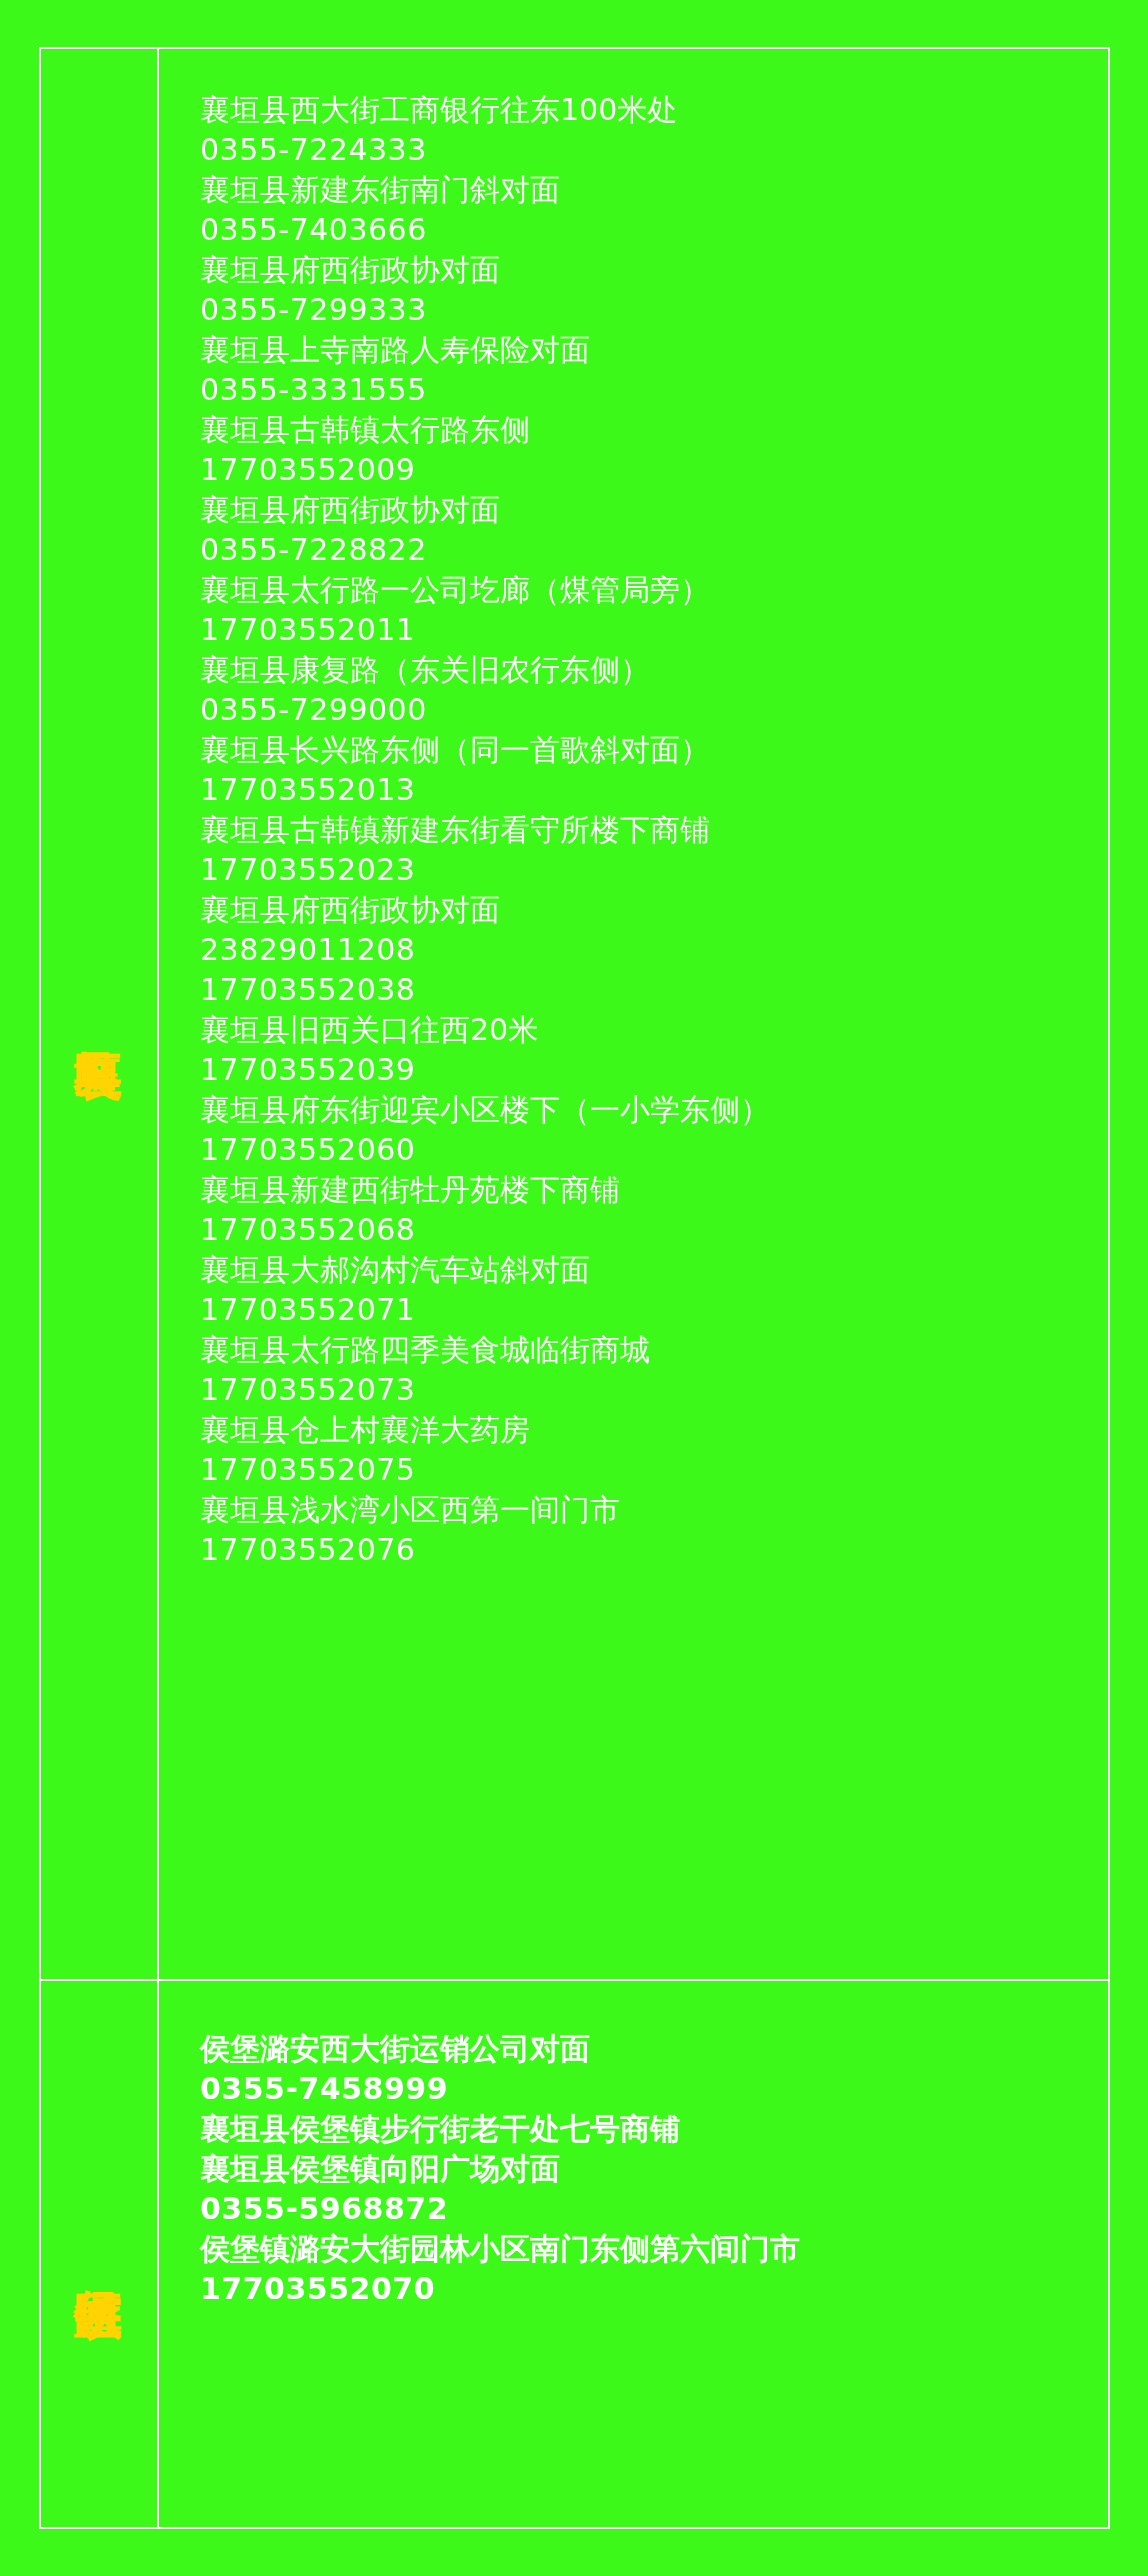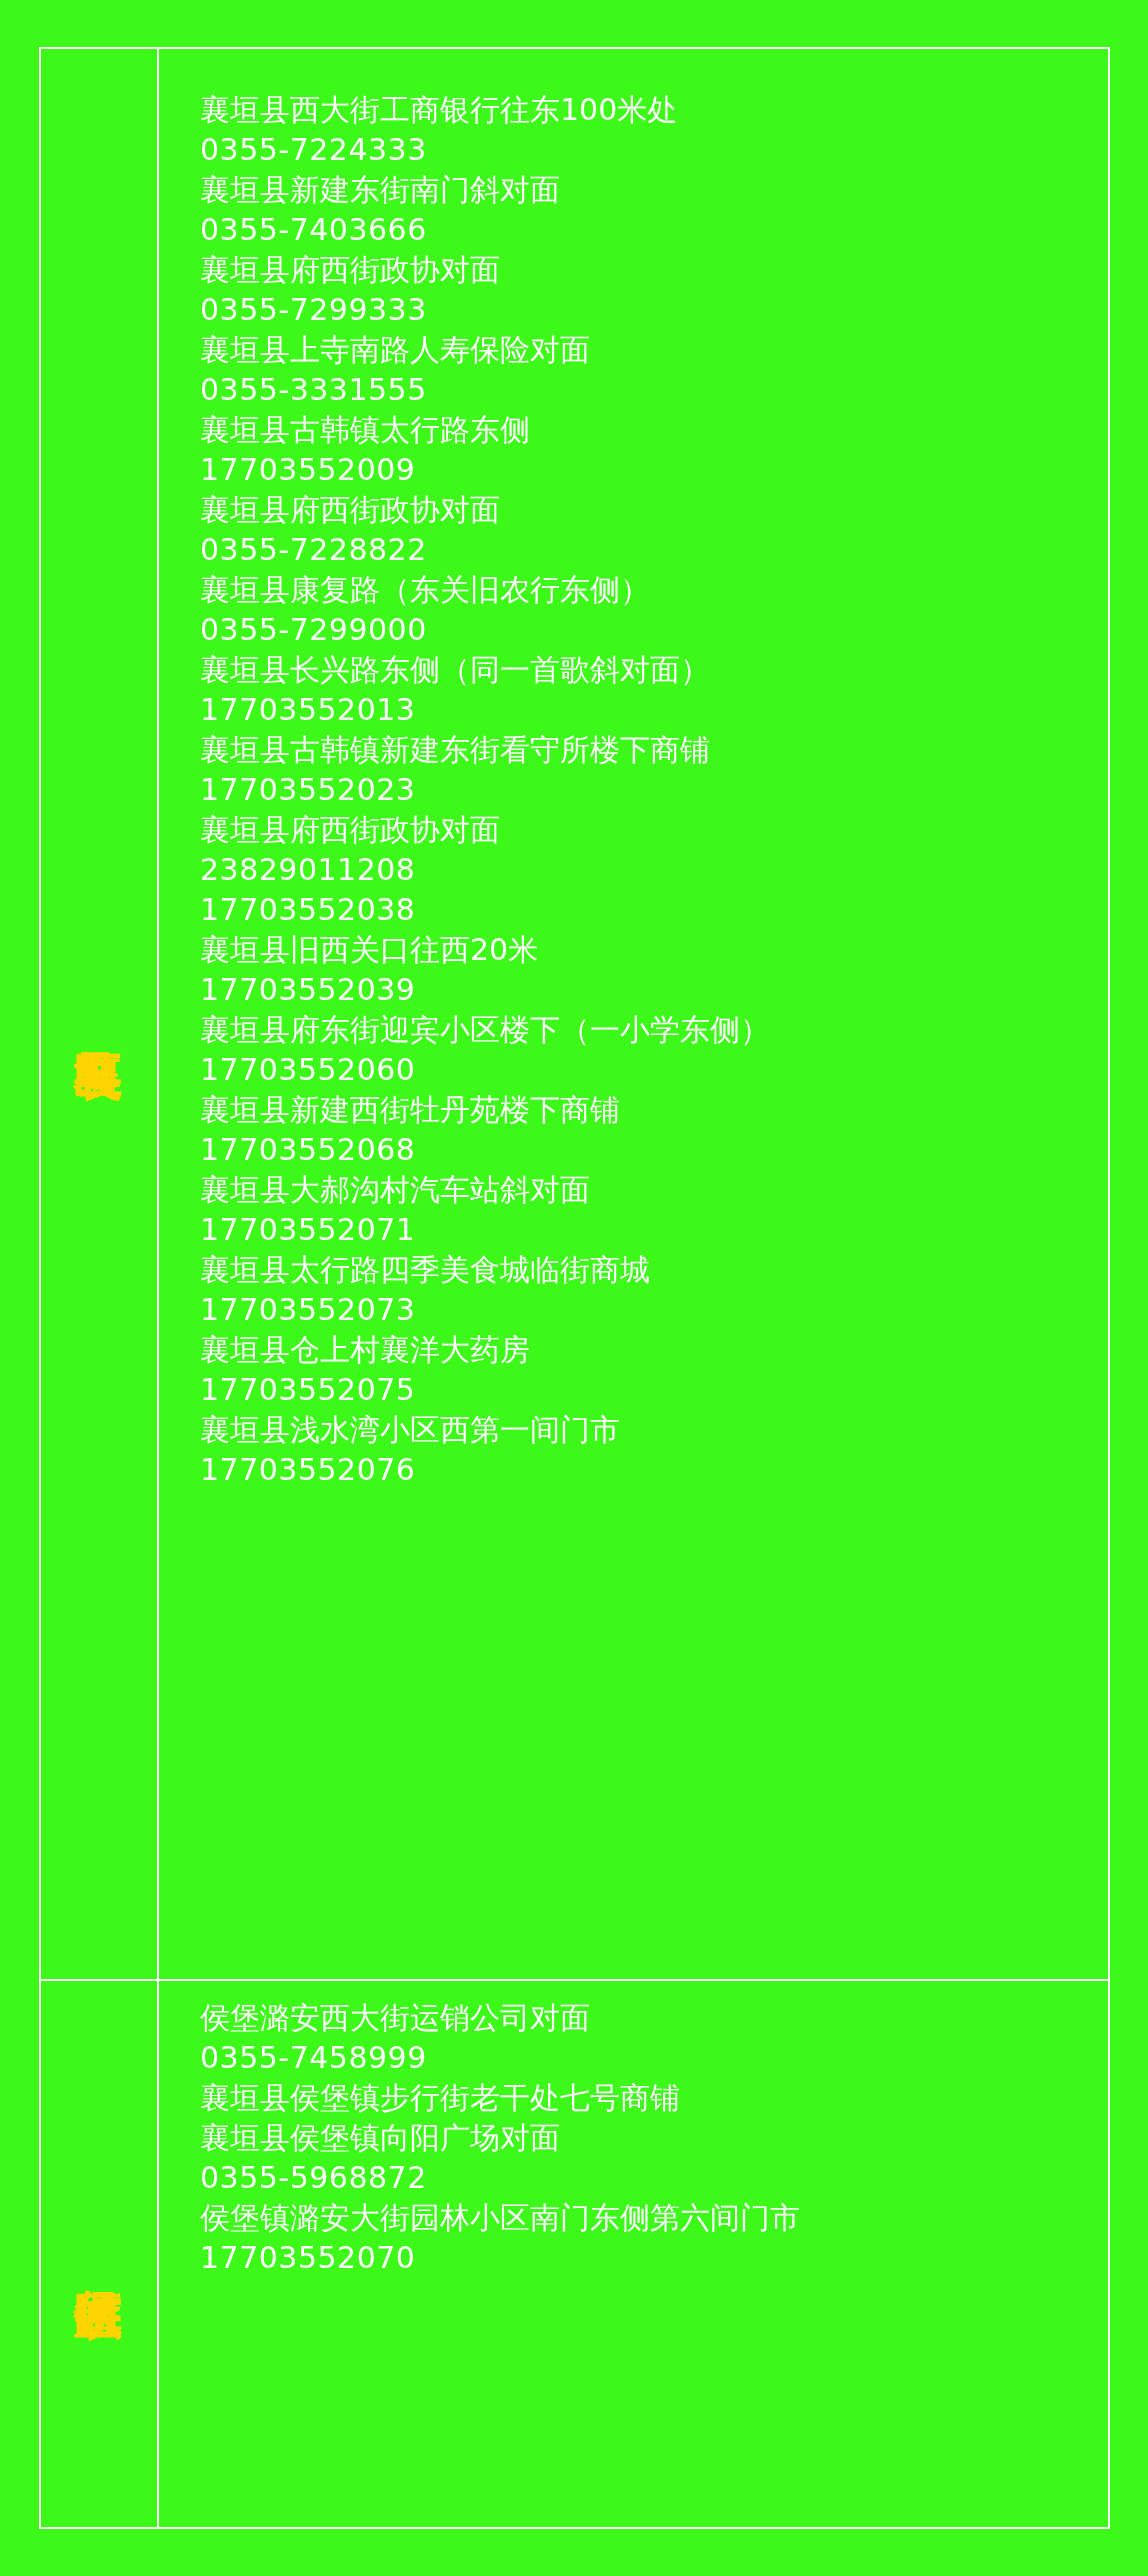--- a/index.html
+++ b/index.html
@@ -58,21 +58,22 @@
     writing-mode: vertical-rl;
     text-orientation: upright;
     font-family: "DejaVu Sans", "Liberation Sans", sans-serif;
   }
   .list-cell {
     flex: 1 1 auto;
     box-sizing: border-box;
     padding: 41px 15.5px 19.4px 41px;
   }
   .row.second .list-cell {
-    padding-top: 17px;
+    padding-top: 48px;
+    font-weight: bold;
   }
   .entry {
     margin: 0;
   }
   .addr, .phone {
     color: #ffffff;
     font-size: 30px;
     line-height: 40px;
     white-space: nowrap;
     font-family: "DejaVu Sans", "Liberation Sans", sans-serif;
@@ -111,20 +112,24 @@
         </div>
         <div class="entry">
           <div class="addr">襄垣县古韩镇太行路东侧</div>
           <div class="phone">17703552009</div>
         </div>
         <div class="entry">
           <div class="addr">襄垣县府西街政协对面</div>
           <div class="phone">0355-7228822</div>
         </div>
         <div class="entry">
+          <div class="addr">襄垣县太行路一公司圪廊（煤管局旁）</div>
+          <div class="phone">17703552011</div>
+        </div>
+        <div class="entry">
           <div class="addr">襄垣县康复路（东关旧农行东侧）</div>
           <div class="phone">0355-7299000</div>
         </div>
         <div class="entry">
           <div class="addr">襄垣县长兴路东侧（同一首歌斜对面）</div>
           <div class="phone">17703552013</div>
         </div>
         <div class="entry">
           <div class="addr">襄垣县古韩镇新建东街看守所楼下商铺</div>
           <div class="phone">17703552023</div>

